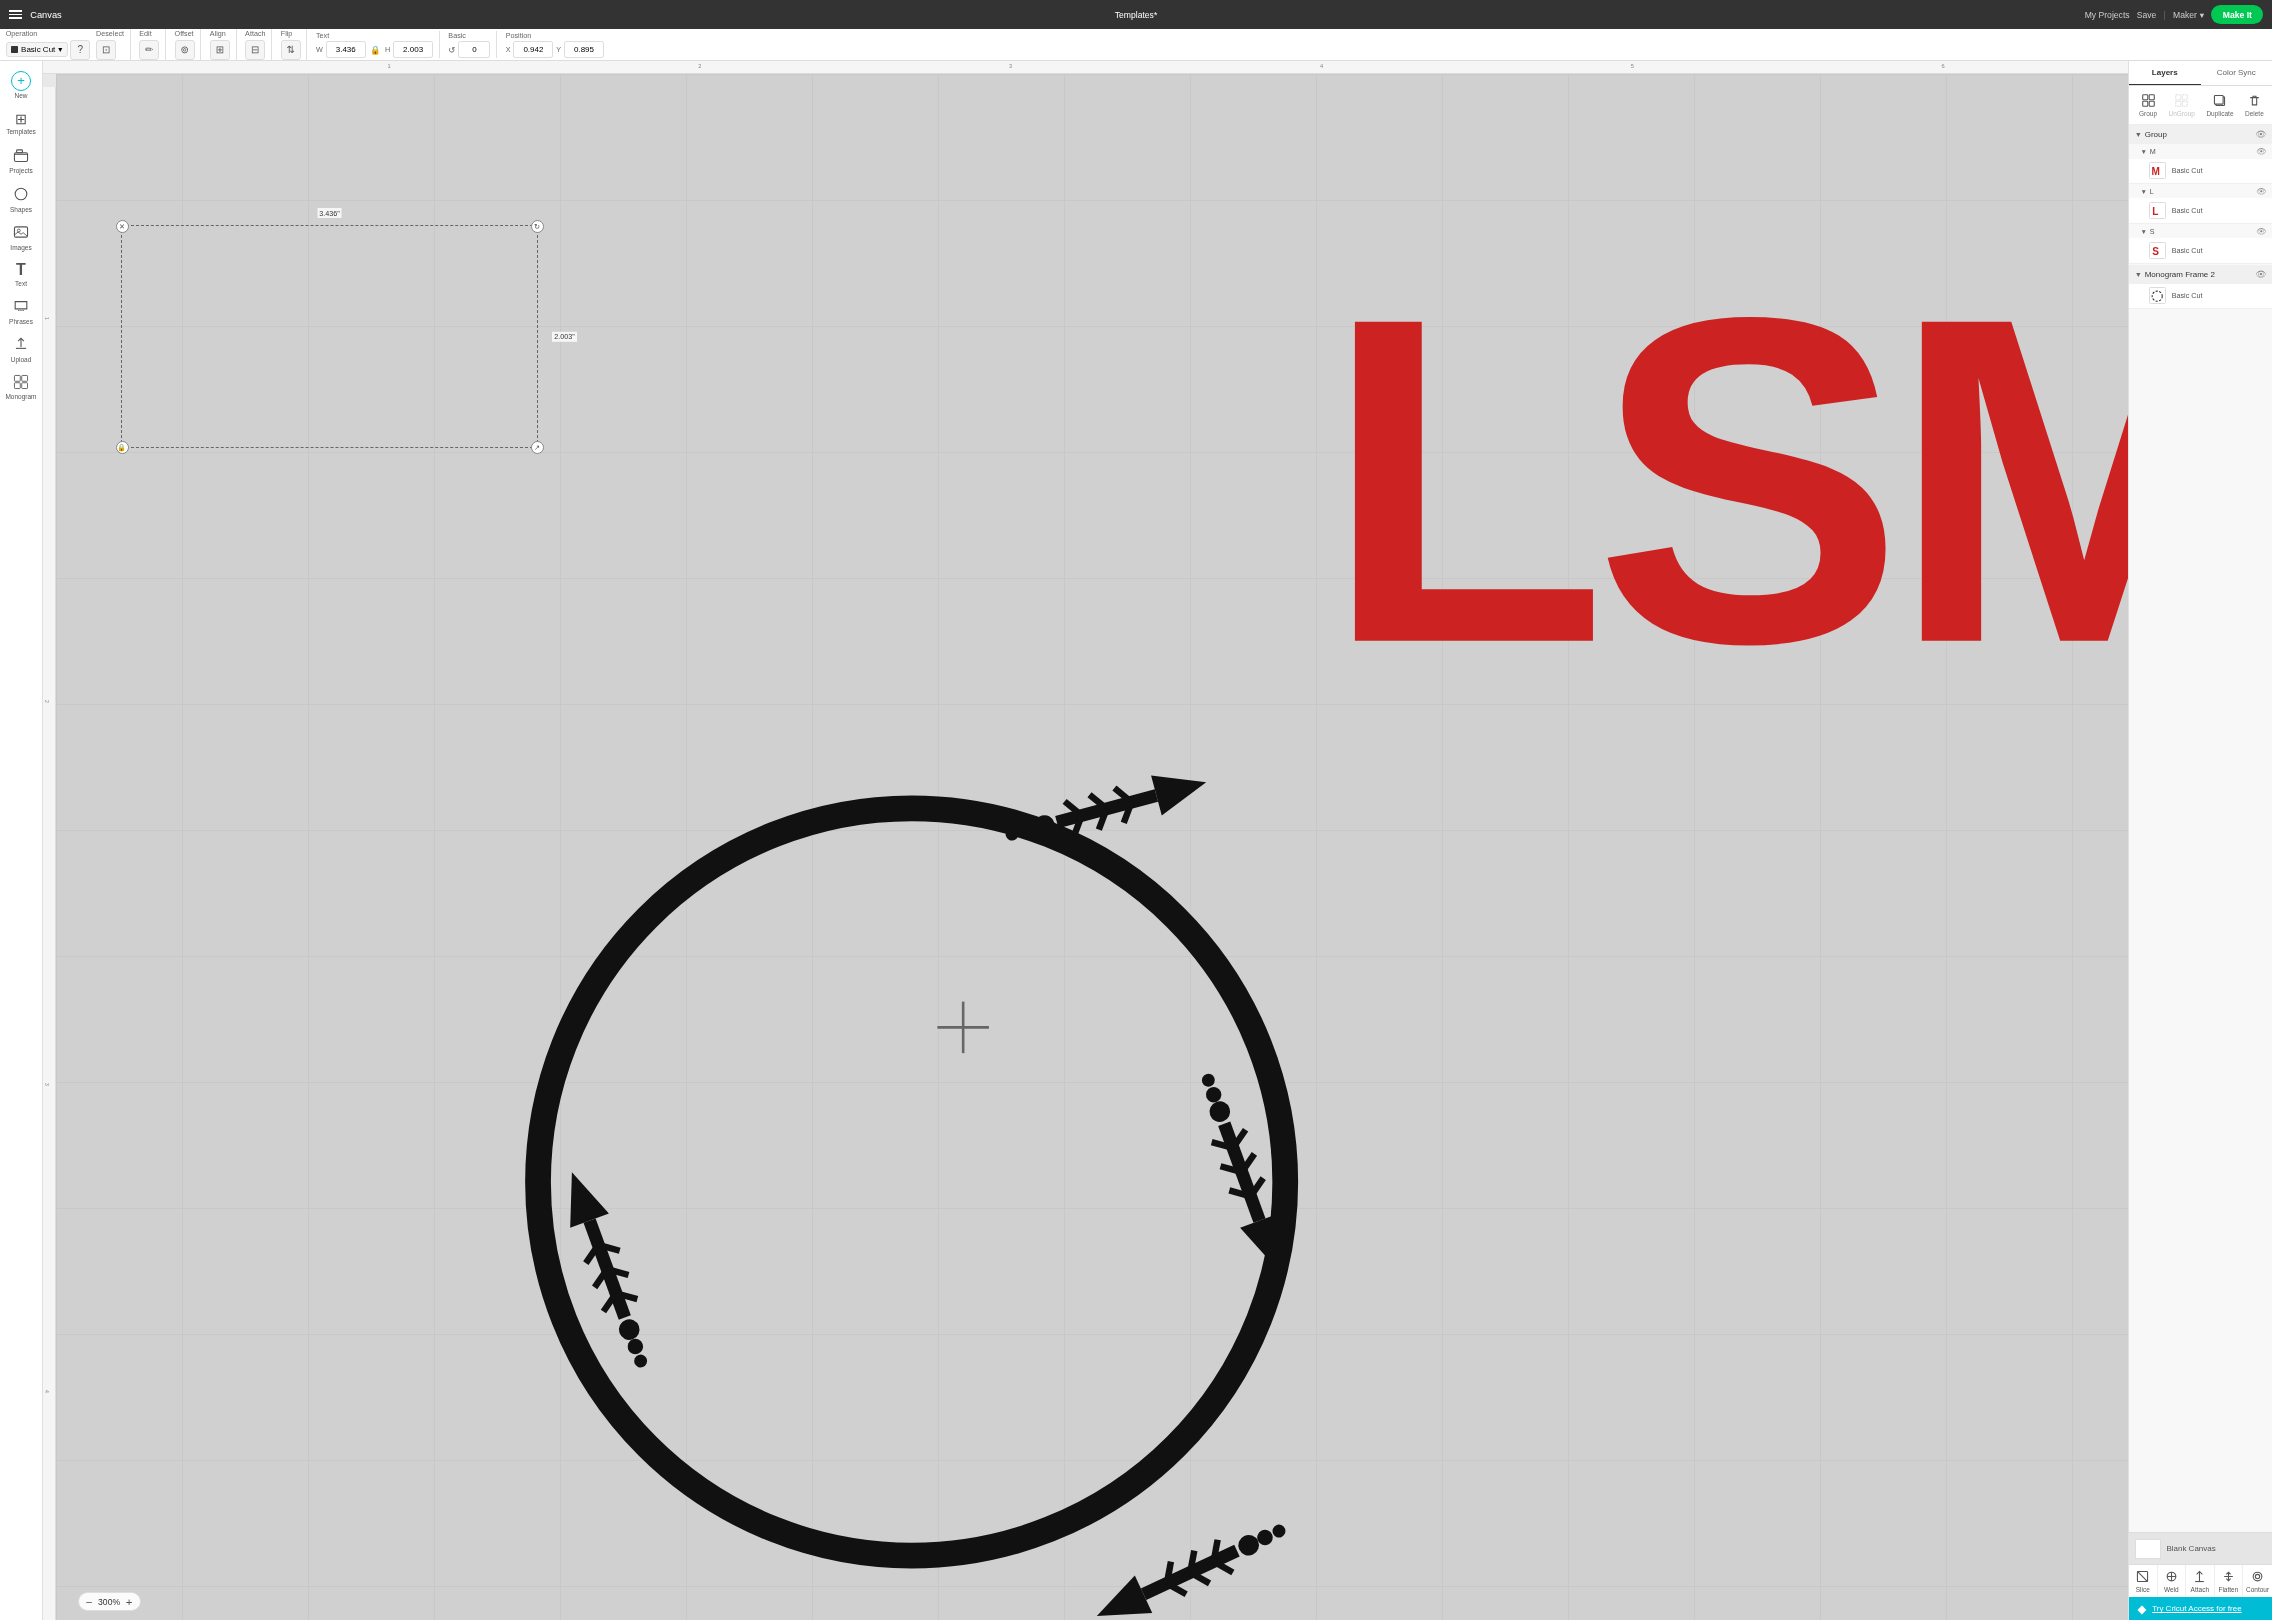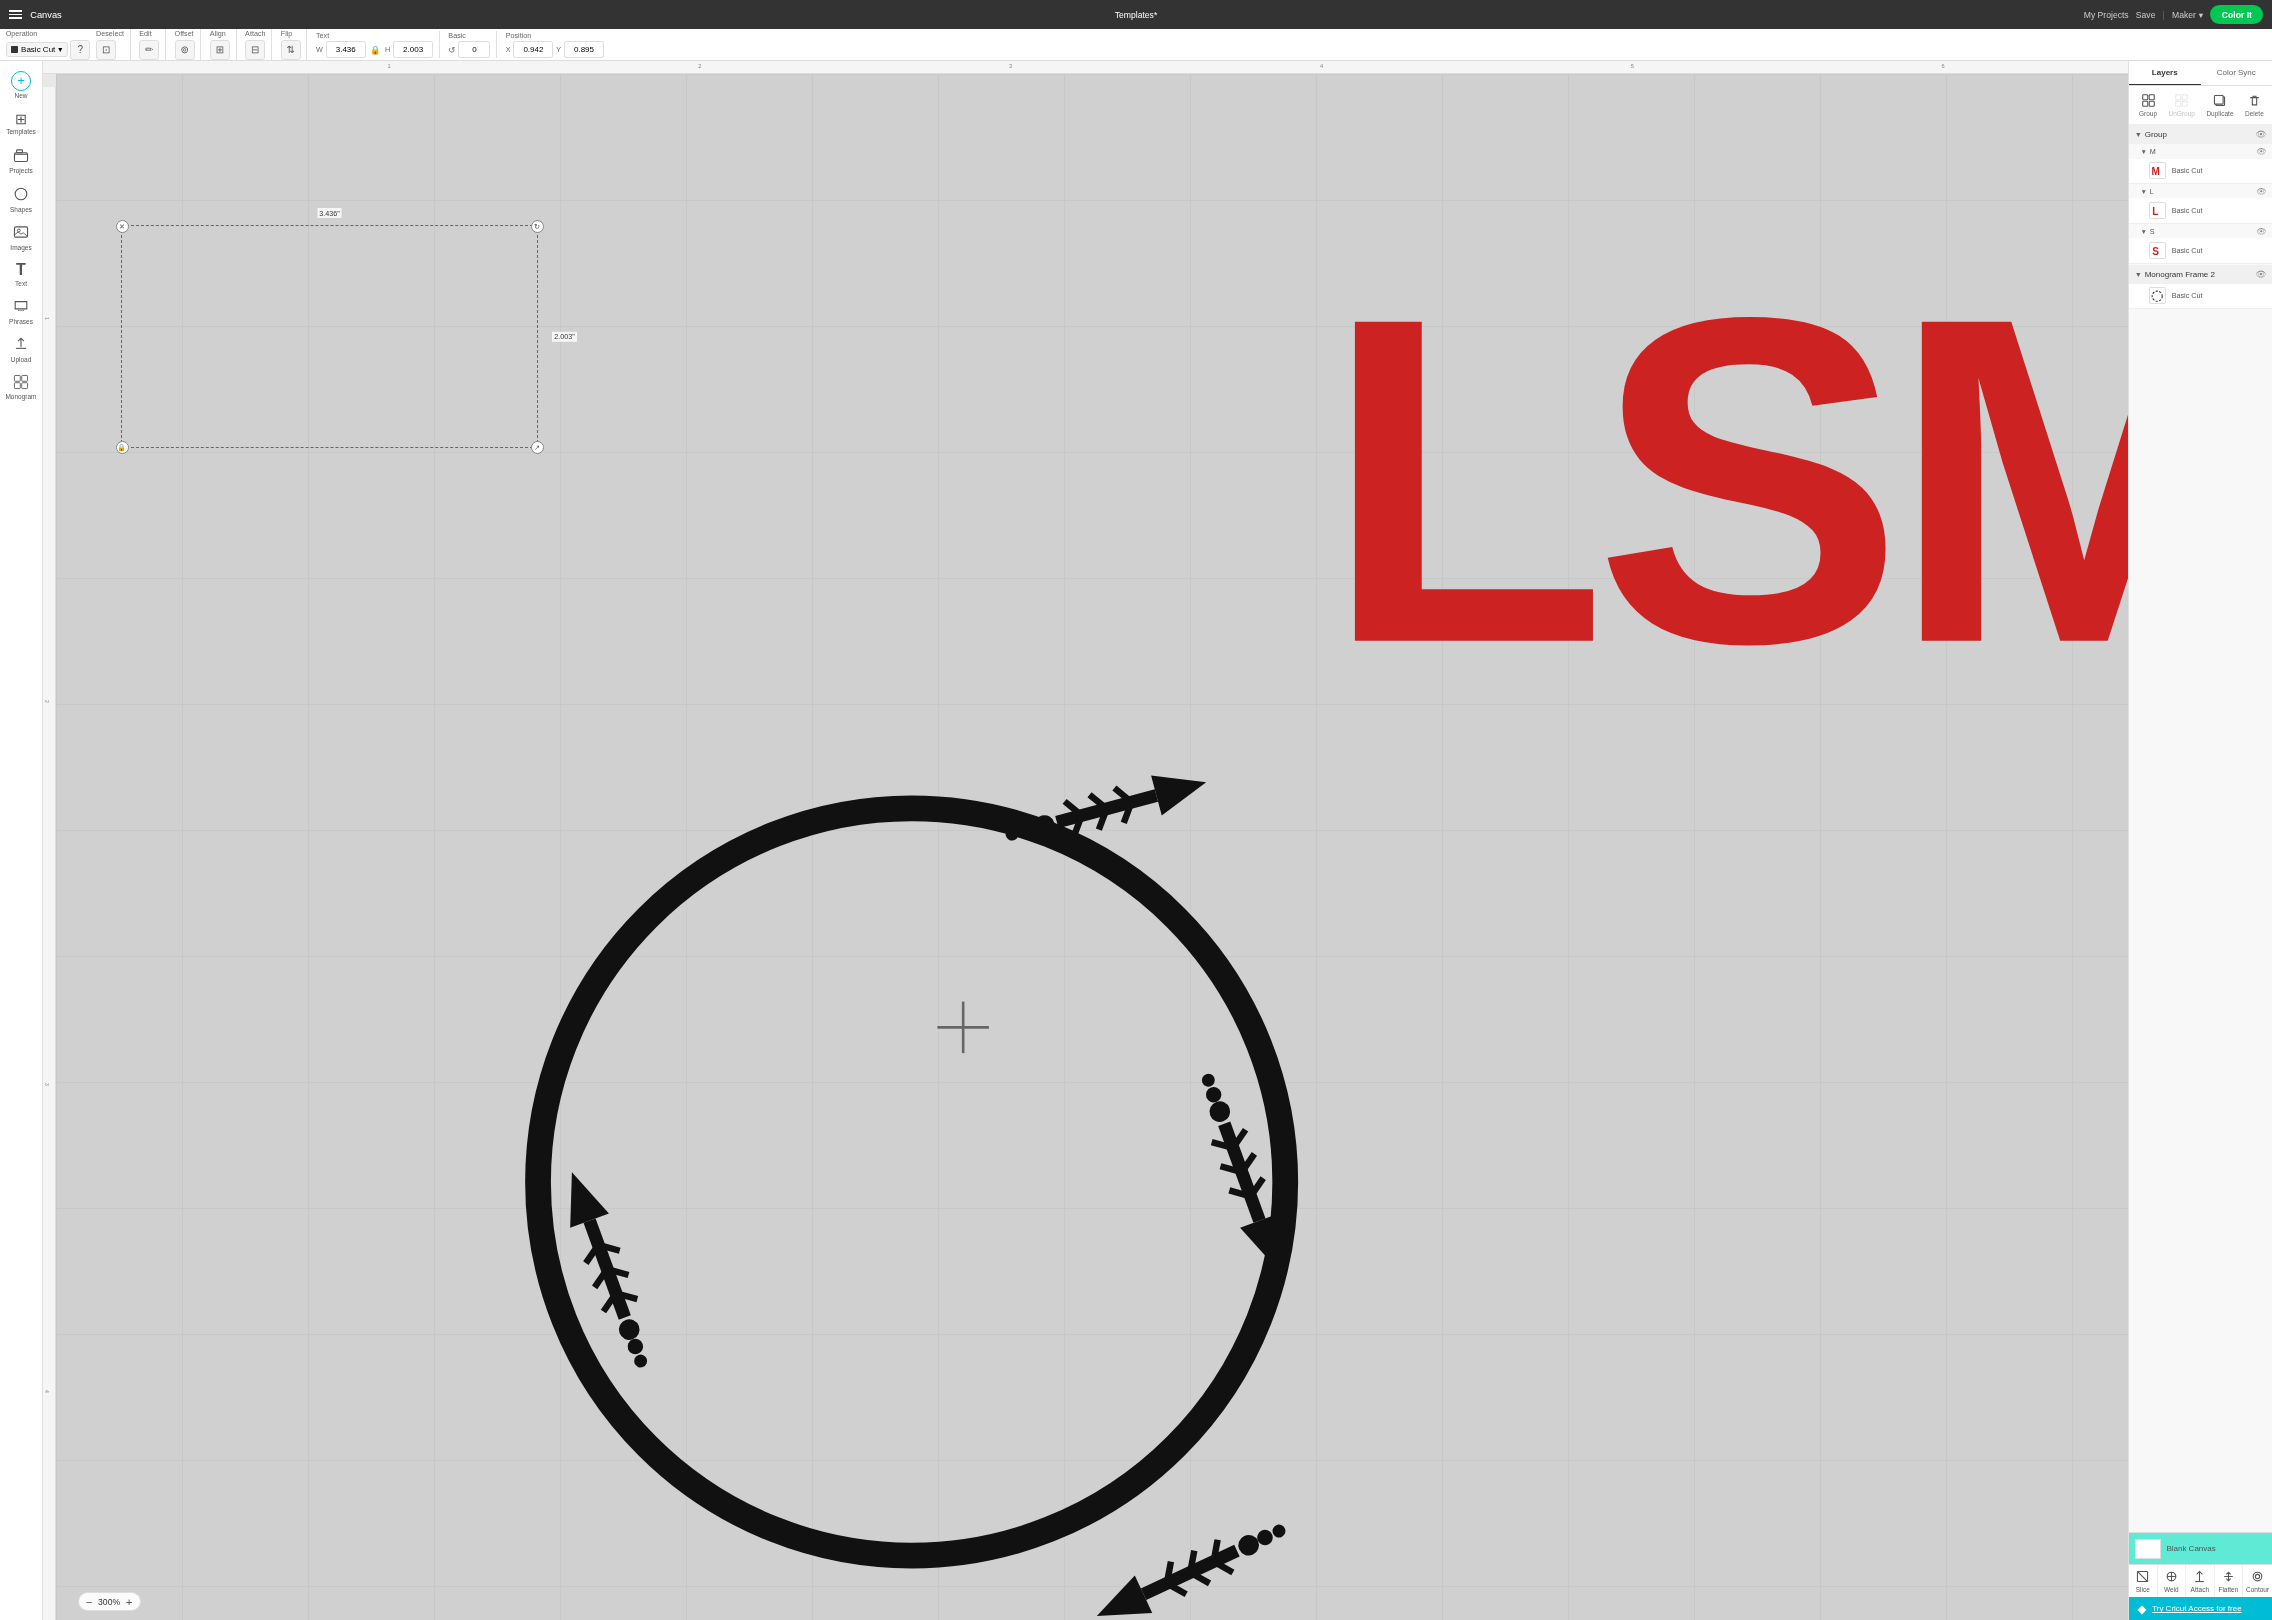--- a/index.html
+++ b/index.html
@@ -268,21 +268,21 @@
       width: 17px; height: 17px; border: 0.7px solid #ddd; background: #fff;
       display: flex; align-items: center; justify-content: center; border-radius: 1.4px;
       flex-shrink: 0; overflow: hidden;
     }
     .layer-item .item-label { font-size: 7.2px; color: #555; flex: 1; }
 
     
     .blank-canvas-area {
       padding: 5.7px;
       border-top: 0.7px solid #ddd;
-      background: #5eead4;
+      background: #e5e5e5;
       display: flex;
       align-items: center;
       gap: 5.7px;
     }
     .blank-canvas-thumb {
       width: 26px; height: 20px; border: 0.7px solid #ddd; background: #fff;
     }
     .blank-canvas-label { font-size: 8px; color: #555; }
 
     
@@ -337,21 +337,21 @@
     <span>Templates*</span>
   </div>
   <div class="top-nav-right">
     <span class="nav-link">My Projects</span>
     <span class="nav-link">Save</span>
     <span class="nav-divider">|</span>
     <span class="nav-maker">
       <span>Maker</span>
       <span>▾</span>
     </span>
-    <button class="make-it-btn">Color It</button>
+    <button class="make-it-btn">Make It</button>
   </div>
 </div>
 
 <div class="toolbar">
 
   <div class="toolbar-item">
     <span class="toolbar-label">Operation</span>
     <div style="display:flex;align-items:center;gap:2.9px;">
       <div class="operation-select">
         <div class="color-dot"></div>

